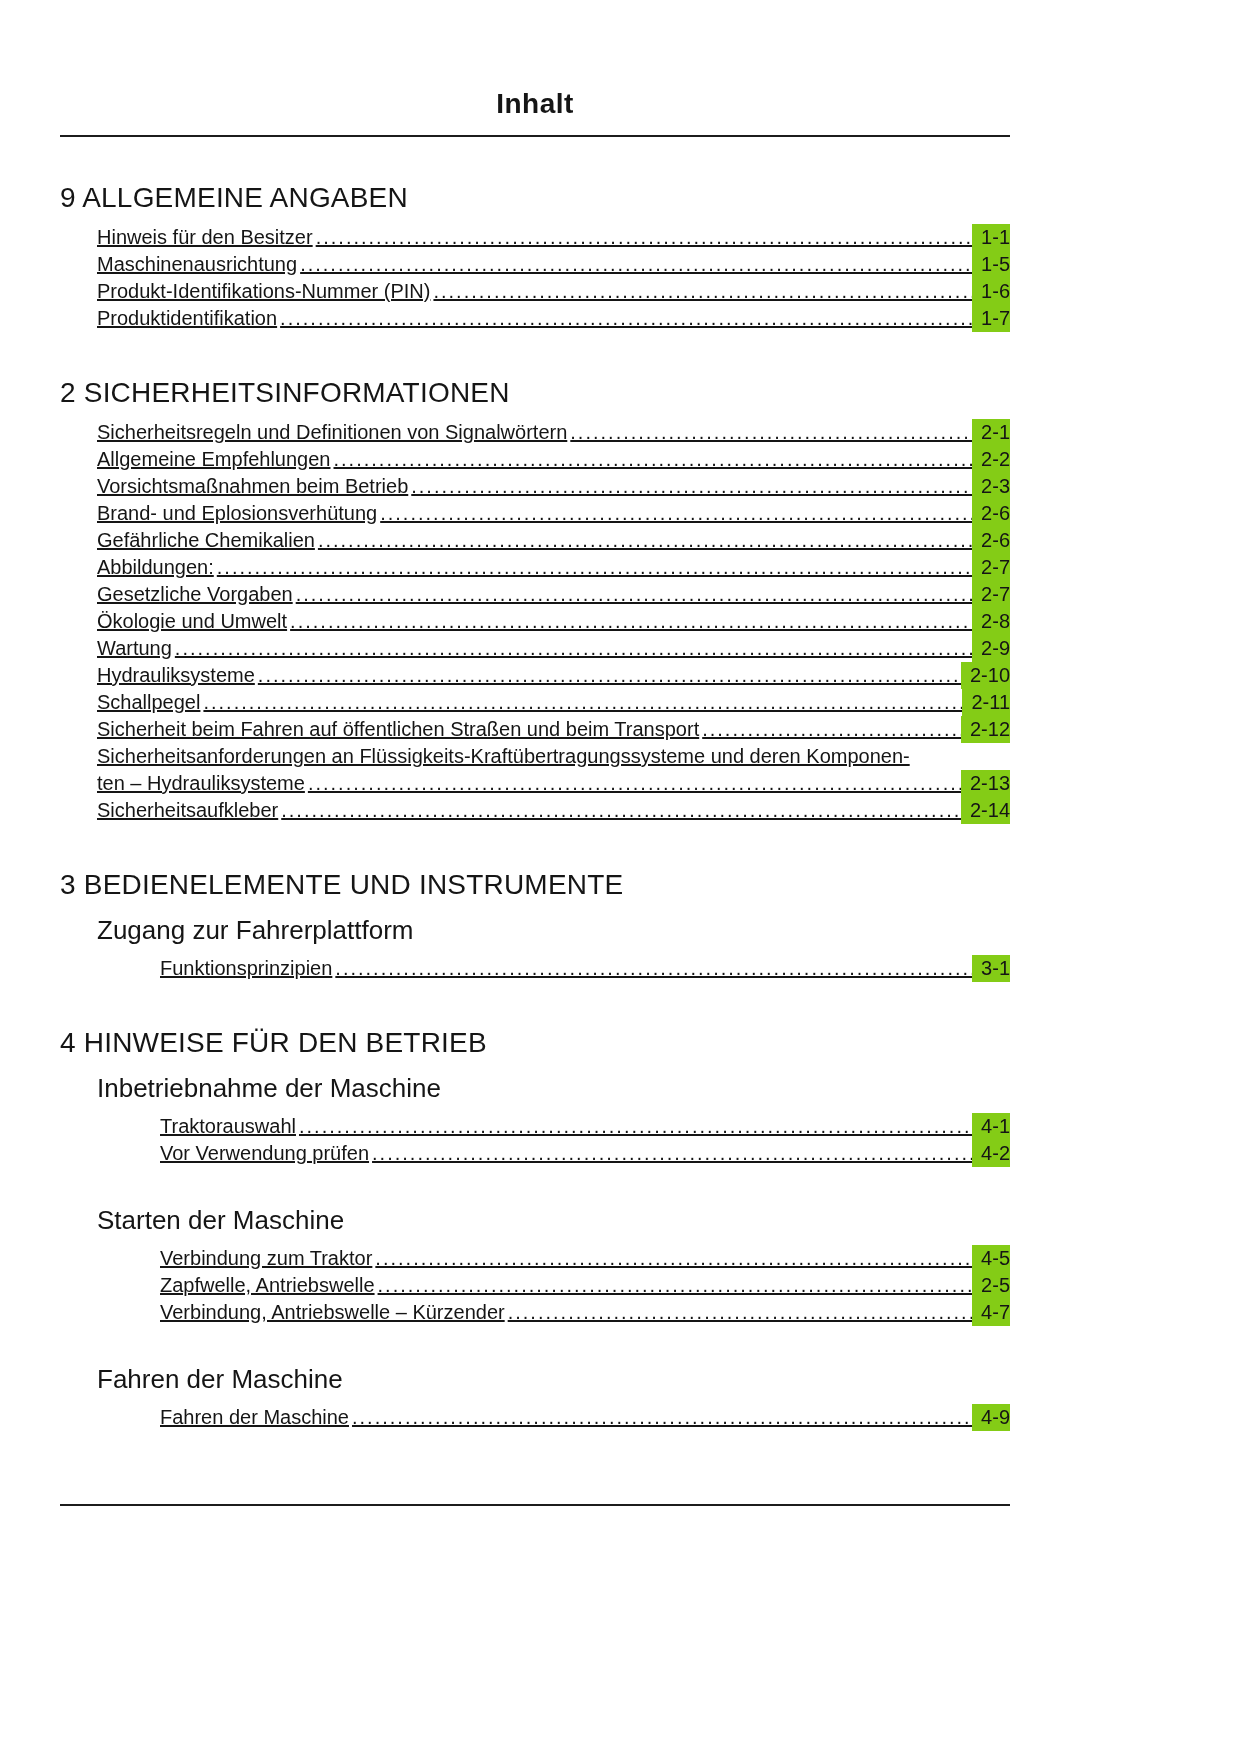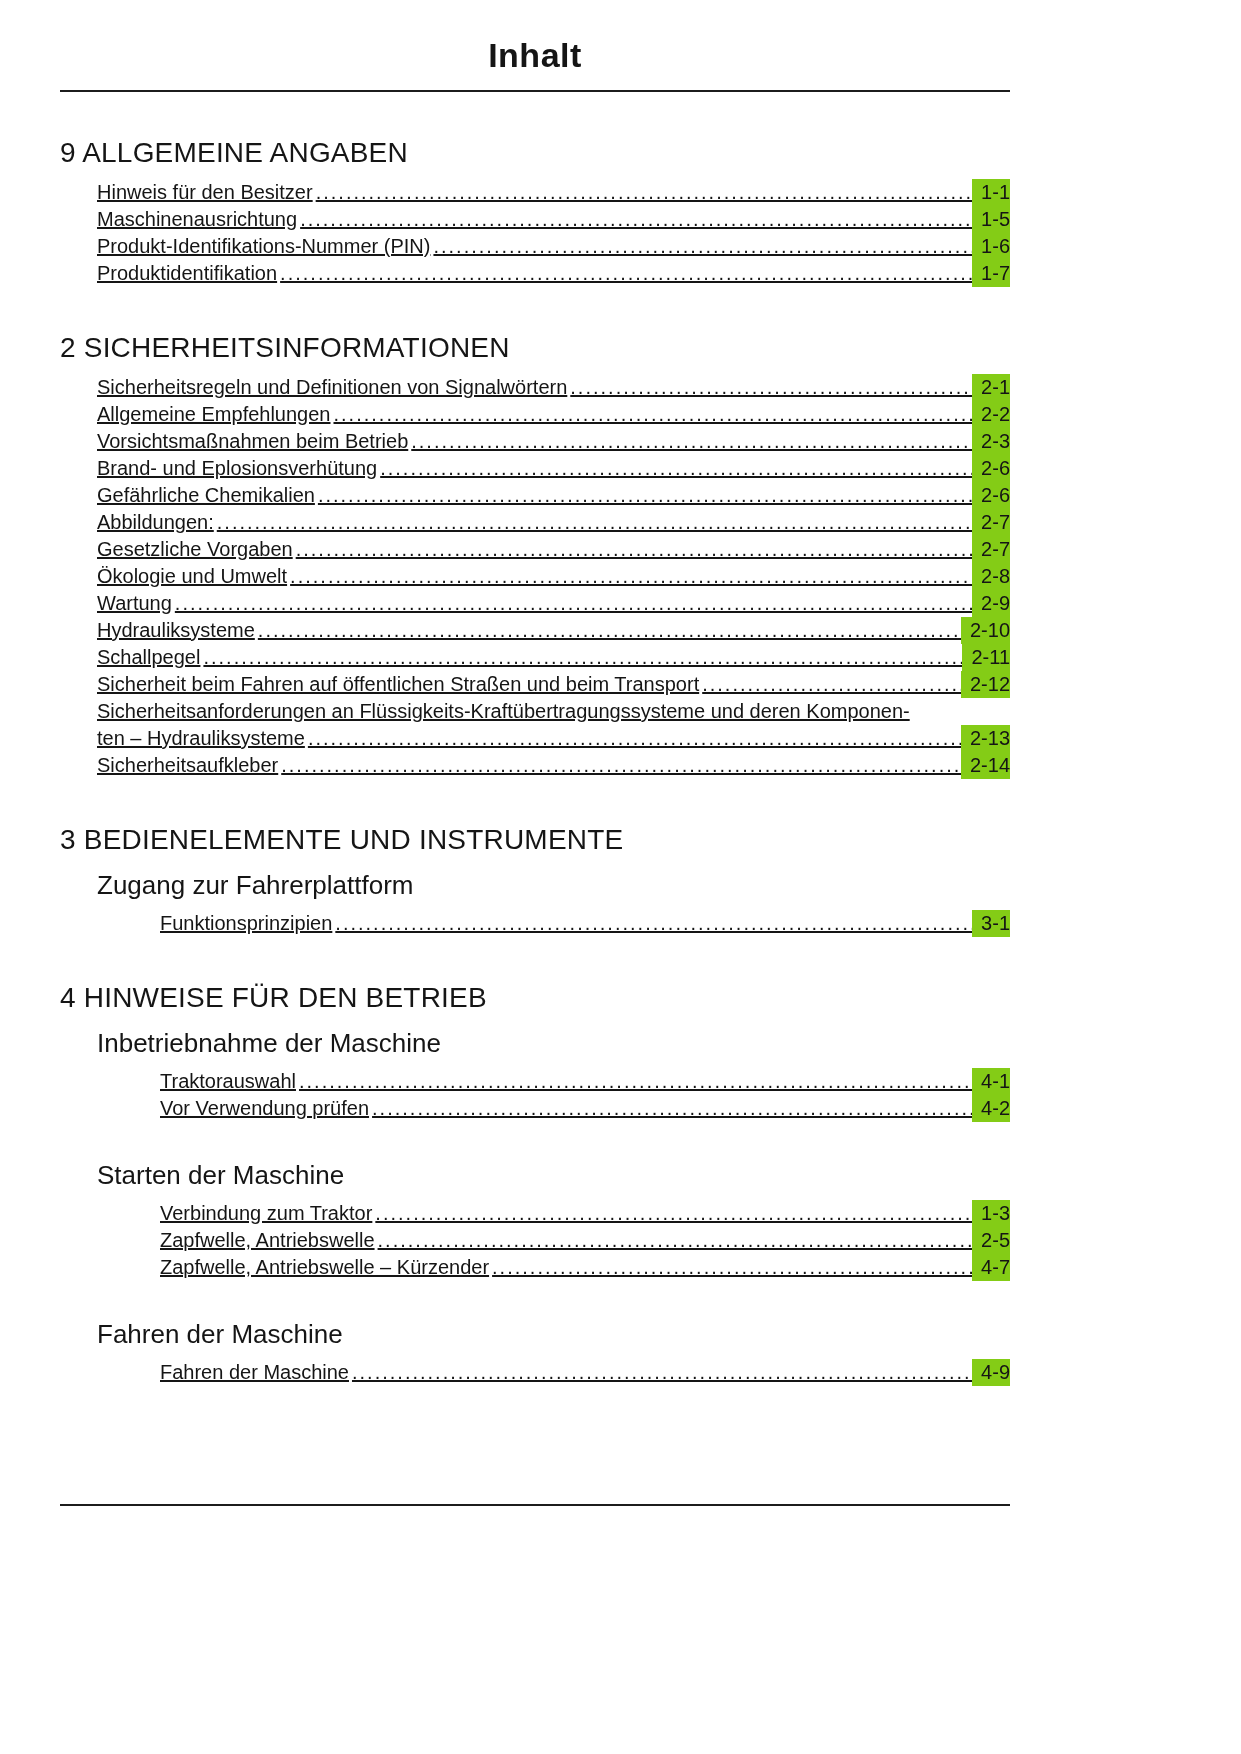--- a/index.html
+++ b/index.html
@@ -12,23 +12,23 @@
     color: #151515;
   }
   .content {
     position: absolute;
     left: 60px;
     top: 0;
     width: 950px;
   }
   .title {
     margin: 0;
-    padding-top: 36px;
+    padding-top: 88px;
     text-align: center;
-    font-size: 34px;
+    font-size: 28px;
     font-weight: 700;
     letter-spacing: 0.5px;
   }
   .title-rule {
     height: 0;
     border-top: 2px solid #1c1c1c;
     margin-top: 15px;
   }
   h2.chapter {
     font-size: 28px;
@@ -202,28 +202,28 @@
           <span class="page-num">4-2</span>
         </div>
       </div>
     </div>
 
     <div class="sub">
       <h3 class="subheading">Starten der Maschine</h3>
       <div class="entries">
         <div class="entry">
           <span class="label">Verbindung zum Traktor</span><span class="dots"></span>
-          <span class="page-num">1-3</span>
+          <span class="page-num">4-5</span>
         </div>
         <div class="entry">
           <span class="label">Zapfwelle, Antriebswelle</span><span class="dots"></span>
           <span class="page-num">2-5</span>
         </div>
         <div class="entry">
-          <span class="label">Zapfwelle, Antriebswelle – Kürzender</span><span class="dots"></span>
+          <span class="label">Verbindung, Antriebswelle – Kürzender</span><span class="dots"></span>
           <span class="page-num">4-7</span>
         </div>
       </div>
     </div>
 
     <div class="sub">
       <h3 class="subheading">Fahren der Maschine</h3>
       <div class="entries">
         <div class="entry">
           <span class="label">Fahren der Maschine</span><span class="dots"></span>

